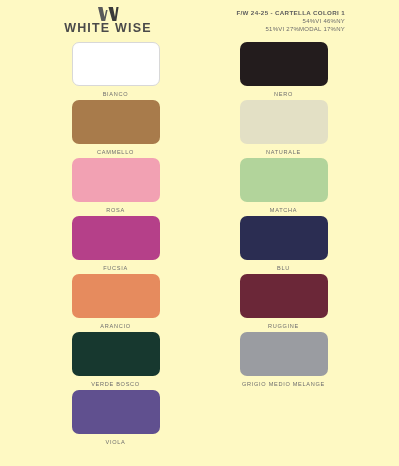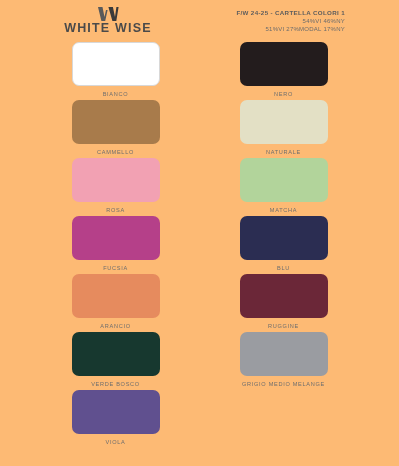--- a/index.html
+++ b/index.html
@@ -13,21 +13,21 @@
     font-family: "Liberation Sans", sans-serif;
     color: #3a3a3a;
     overflow: hidden;
     position: relative;
   }
 
   .page {
     width: 399px;
     height: 466px;
     position: relative;
-    background: #fdba74;
+    background: #fef9c3;
     box-sizing: border-box;
   }
 
   
   .header {
     display: flex;
     align-items: flex-start;
     justify-content: space-between;
     padding: 7px 12px 0 12px;
     box-sizing: border-box;

